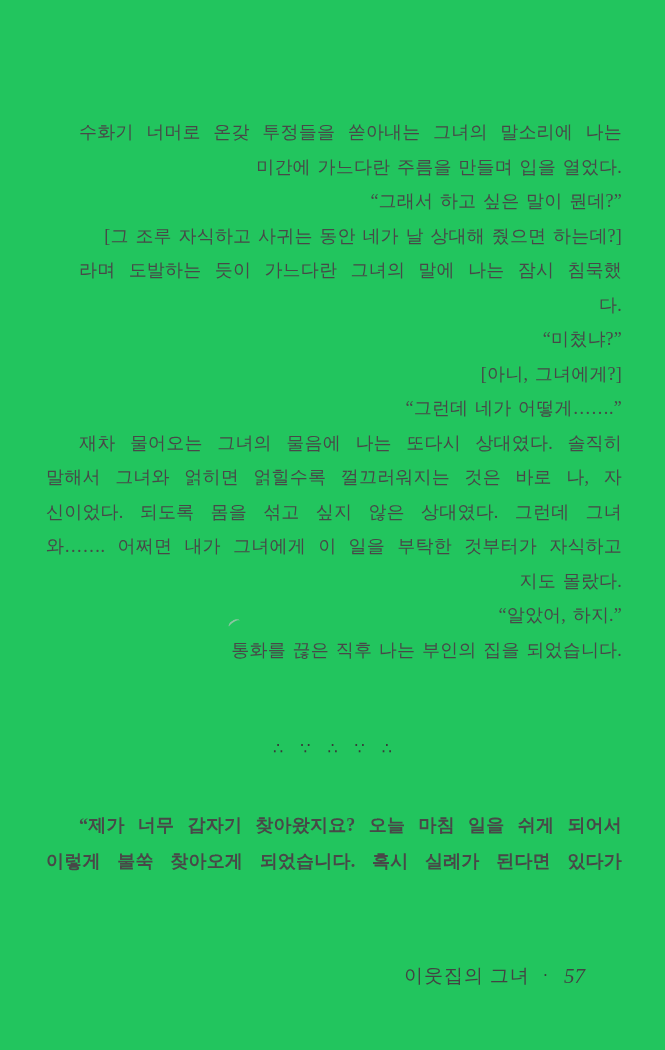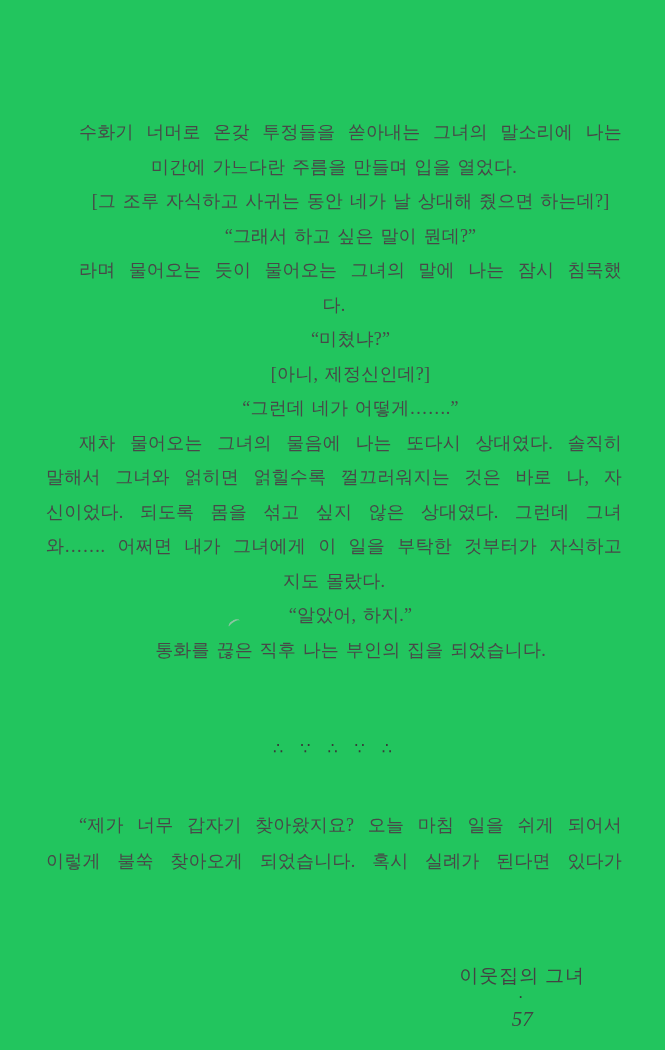--- a/index.html
+++ b/index.html
@@ -20,24 +20,24 @@
     position: absolute;
     left: 46px;
     width: 576px;
     font-size: 18px;
     letter-spacing: 0.2px;
     word-spacing: 2px;
   }
   .main-block { top: 115px; }
   .closing-block { top: 807px; }
   .main-block .text-line { line-height: 34.5px; }
-  .closing-block .text-line { line-height: 36px; }
+  .closing-block .text-line { line-height: 36px; font-weight: bold; }
   .text-line {
     white-space: nowrap;
-    text-align: center;
+    text-align: right;
   }
   .text-line.indent { padding-left: 33px; }
   .text-line.justify {
     white-space: normal;
     text-align: justify;
     text-align-last: justify;
   }
   .scene-divider {
     position: absolute;
     top: 737px;
@@ -53,21 +53,20 @@
     box-sizing: border-box;
     color: #383838;
   }
   .footer {
     position: absolute;
     top: 963px;
     right: 80px;
     display: flex;
     align-items: center;
     color: #434343;
-    flex-direction: column;
   }
   .footer .book-title {
     font-size: 19px;
     letter-spacing: 1px;
   }
   .footer .sep-dot {
     font-size: 16px;
     margin: 0 16px 0 13px;
     color: #3a3a3a;
   }
@@ -88,26 +87,26 @@
   }
 </style>
 </head>
 <body>
 
 <div class="page">
 
   <div class="text-block main-block">
       <div class="text-line indent justify">수화기 너머로 온갖 투정들을 쏟아내는 그녀의 말소리에 나는</div>
       <div class="text-line">미간에 가느다란 주름을 만들며 입을 열었다.</div>
+      <div class="text-line indent">“그래서 하고 싶은 말이 뭔데?”</div>
       <div class="text-line indent">[그 조루 자식하고 사귀는 동안 네가 날 상대해 줬으면 하는데?]</div>
-      <div class="text-line indent">“그래서 하고 싶은 말이 뭔데?”</div>
-      <div class="text-line indent justify">라며 물어오는 듯이 물어오는 그녀의 말에 나는 잠시 침묵했</div>
+      <div class="text-line indent justify">라며 도발하는 듯이 가느다란 그녀의 말에 나는 잠시 침묵했</div>
       <div class="text-line">다.</div>
       <div class="text-line indent">“미쳤냐?”</div>
-      <div class="text-line indent">[아니, 제정신인데?]</div>
+      <div class="text-line indent">[아니, 그녀에게?]</div>
       <div class="text-line indent">“그런데 네가 어떻게…….”</div>
       <div class="text-line indent justify">재차 물어오는 그녀의 물음에 나는 또다시 상대였다. 솔직히</div>
       <div class="text-line justify">말해서 그녀와 얽히면 얽힐수록 껄끄러워지는 것은 바로 나, 자</div>
       <div class="text-line justify">신이었다. 되도록 몸을 섞고 싶지 않은 상대였다. 그런데 그녀</div>
       <div class="text-line justify">와……. 어쩌면 내가 그녀에게 이 일을 부탁한 것부터가 자식하고</div>
       <div class="text-line">지도 몰랐다.</div>
       <div class="text-line indent">“알았어, 하지.”</div>
       <div class="text-line indent">통화를 끊은 직후 나는 부인의 집을 되었습니다.</div>
     </div>
 

